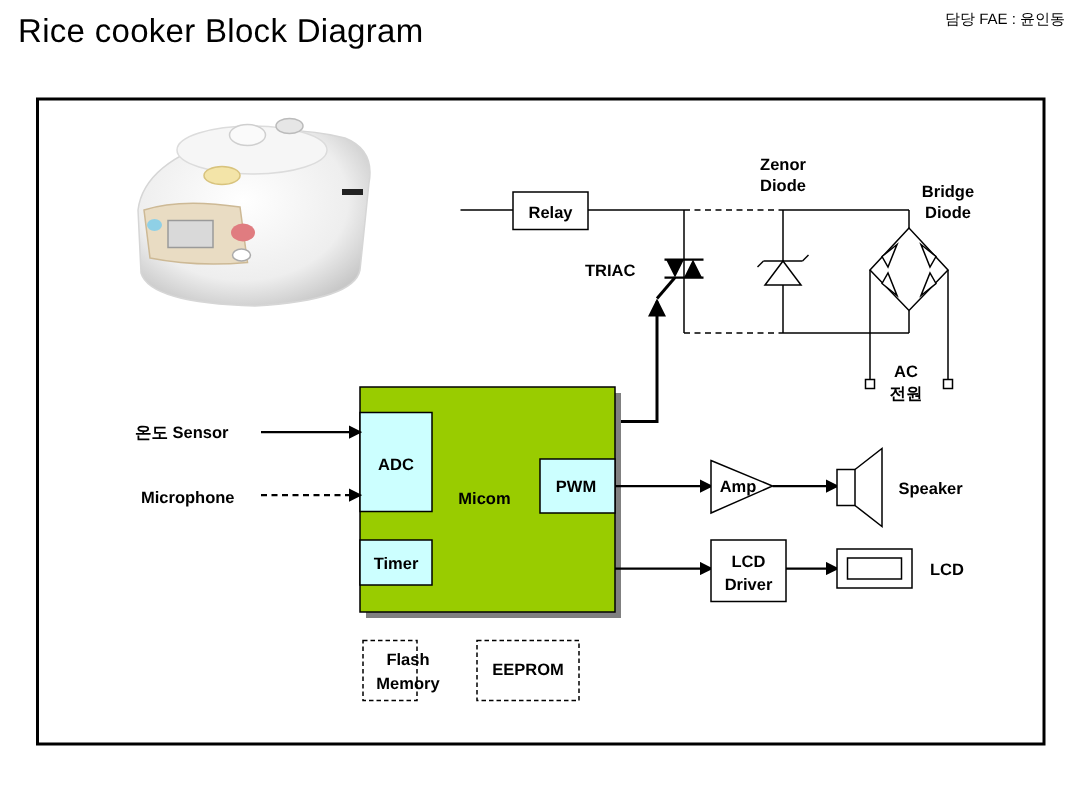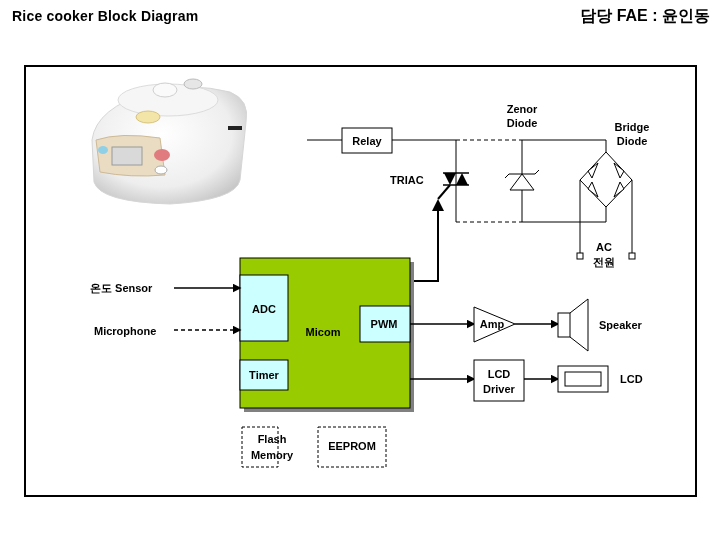--- a/index.html
+++ b/index.html
@@ -1,19 +1,19 @@
 <!DOCTYPE html>
 <html><head>
 <meta charset="utf-8">
 <style>
   html, body { margin: 0; padding: 0; background: #ffffff; }
   body { width: 720px; height: 540px; position: relative; overflow: hidden;
          font-family: "Liberation Sans", "DejaVu Sans", sans-serif; color: #000; }
-  .title { position: absolute; left: 12px; top: 8px; font-size: 14px; font-weight: bold; letter-spacing: 0.2px; }
-  .fae { position: absolute; right: 10px; top: 6px; font-size: 16px; font-weight: bold; }
+  .title { position: absolute; left: 12px; top: 8px; font-size: 22px; font-weight: normal; letter-spacing: 0.2px; }
+  .fae { position: absolute; right: 10px; top: 6px; font-size: 10px; font-weight: normal; }
   svg { position: absolute; left: 0; top: 0; }
   .lbl { font-family: "Liberation Sans", "DejaVu Sans", sans-serif; font-size: 11px; font-weight: bold; fill: #000; }
 </style>
 </head>
 <body>
 
 <div class="title">Rice cooker Block Diagram</div>
 <div class="fae">담당 FAE : 윤인동</div>
 
 <svg width="720" height="540" viewBox="0 0 720 540">

